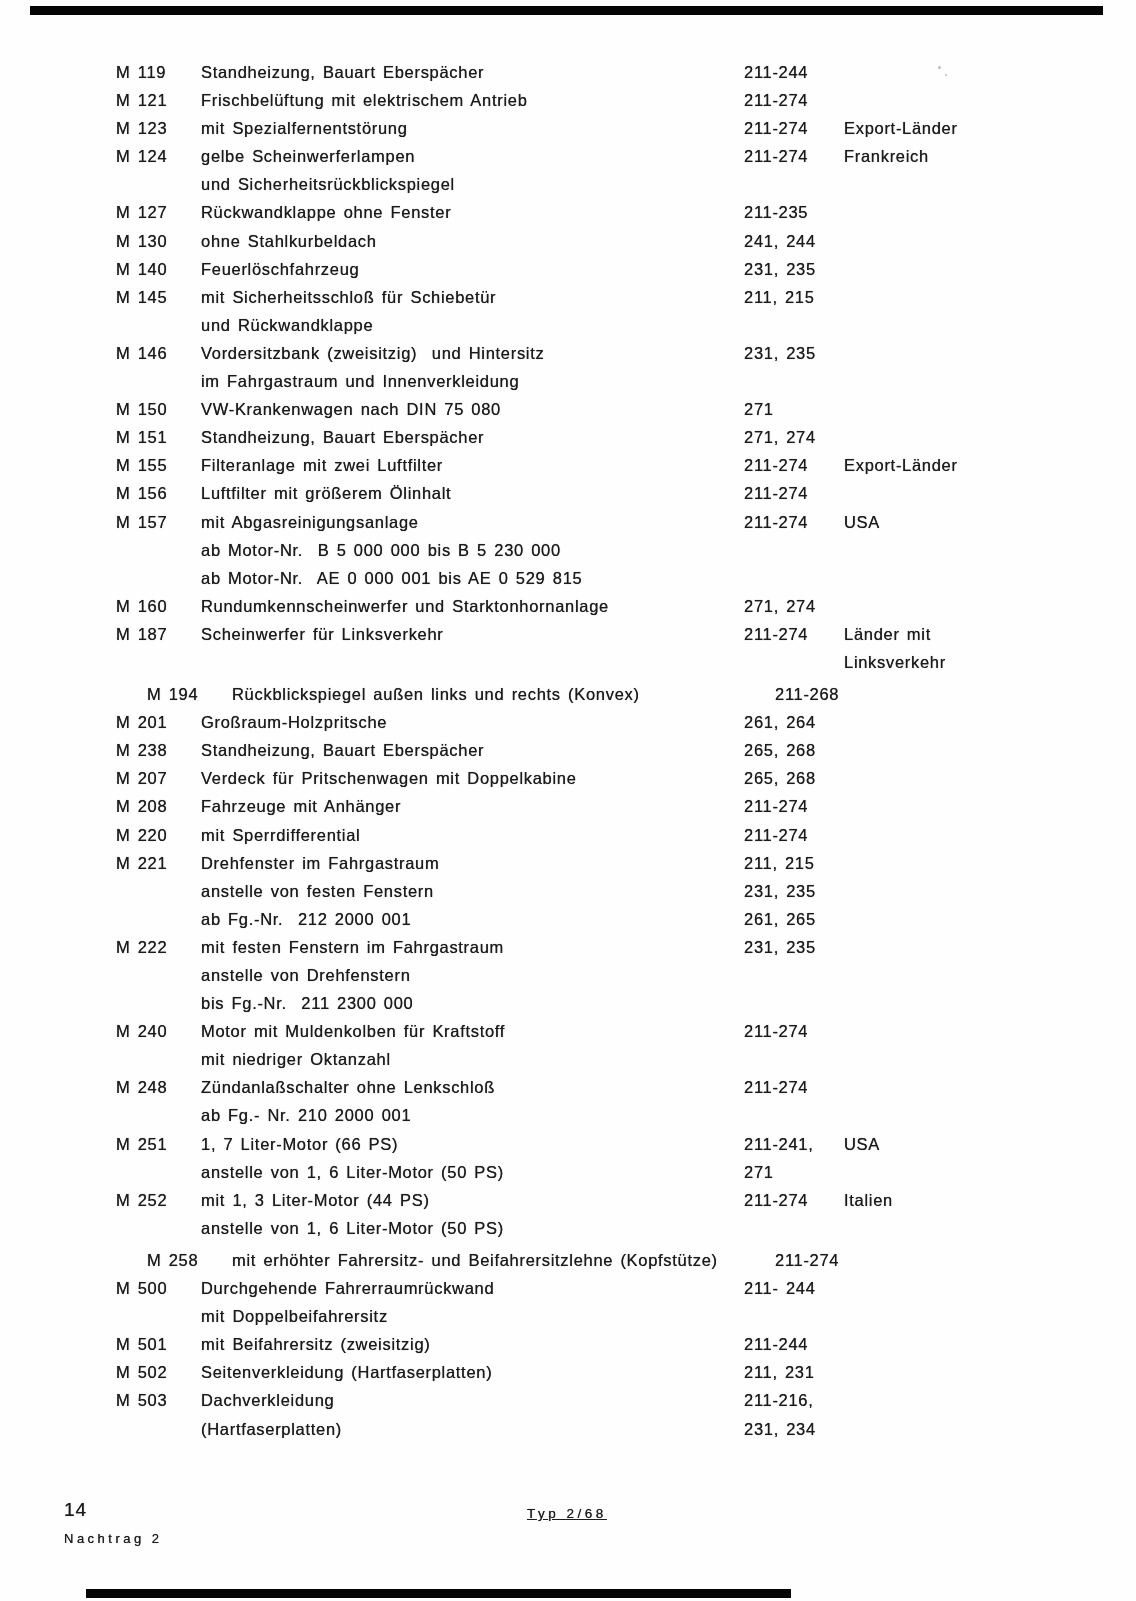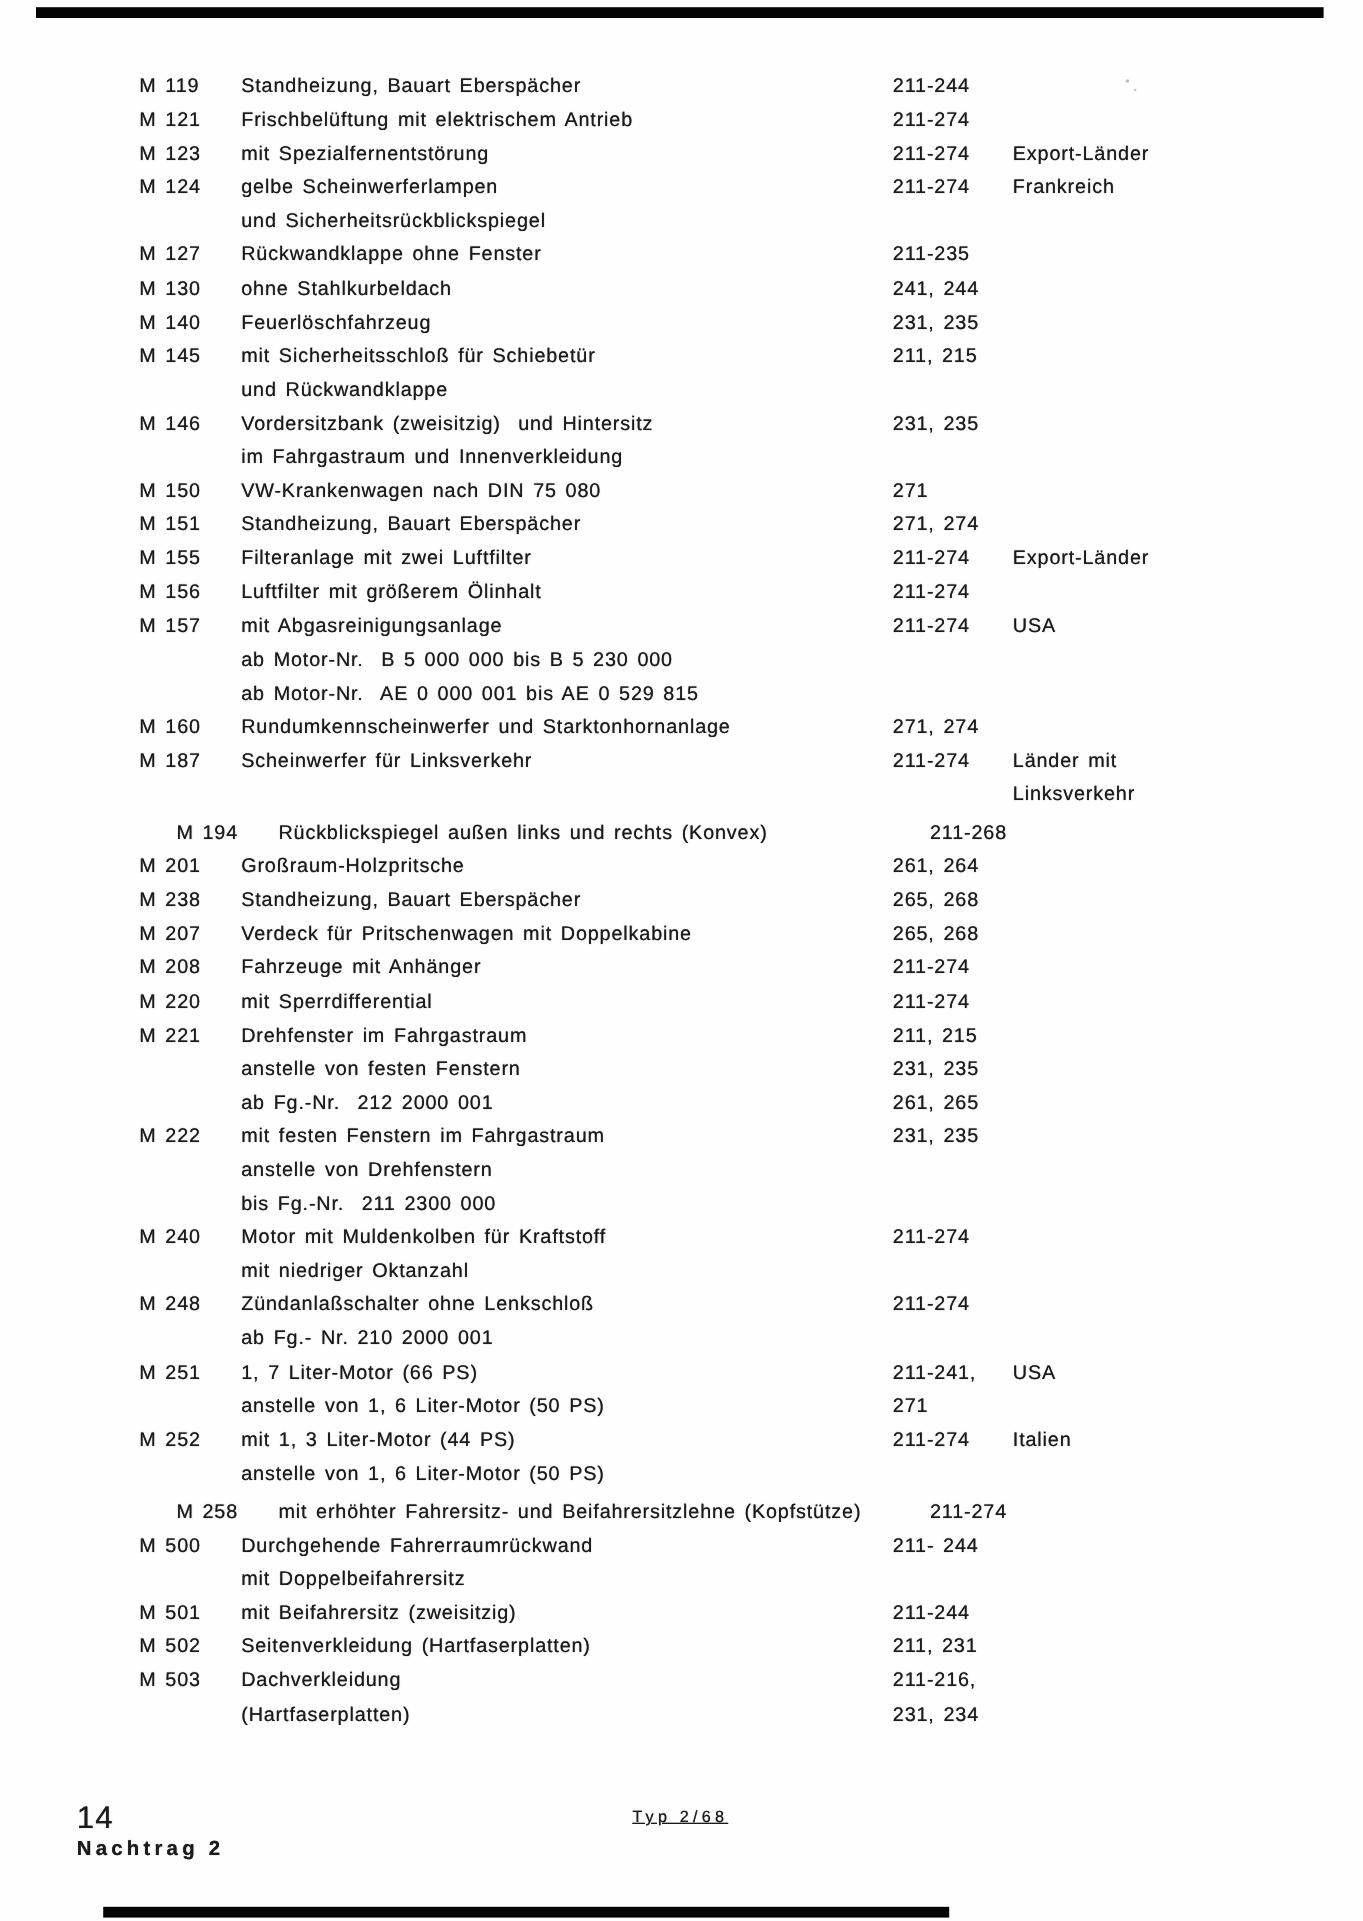--- a/index.html
+++ b/index.html
@@ -31,23 +31,23 @@
     white-space:pre;
     text-shadow:0 0 0.7px rgba(20,20,20,0.85);
   }
   .c-code{left:72px;word-spacing:6px;}
   .c-desc{left:157px;}
   .c-nums{left:700px;}
   .c-country{left:800px;}
 
   
   .footer-item{position:absolute;white-space:pre;text-shadow:0 0 0.7px rgba(20,20,20,0.85);}
-  .pagenum{left:64px;top:1499px;font-size:26px;letter-spacing:1px;}
+  .pagenum{left:64px;top:1499px;font-size:19px;letter-spacing:1px;}
   .typ{left:527px;top:1506px;font-size:13.5px;letter-spacing:3.5px;text-decoration:underline;}
-  .nachtrag{left:64px;top:1531px;font-size:17px;letter-spacing:3.5px;font-weight:bold;}
+  .nachtrag{left:64px;top:1531px;font-size:13px;letter-spacing:3.5px;}
 </style>
 </head>
 <body>
 
 <div class="page">
 
   <div class="scan-bar top"></div>
   <div class="scan-bar bottom"></div>
   <div class="speck s1"></div>
   <div class="speck s2"></div>

